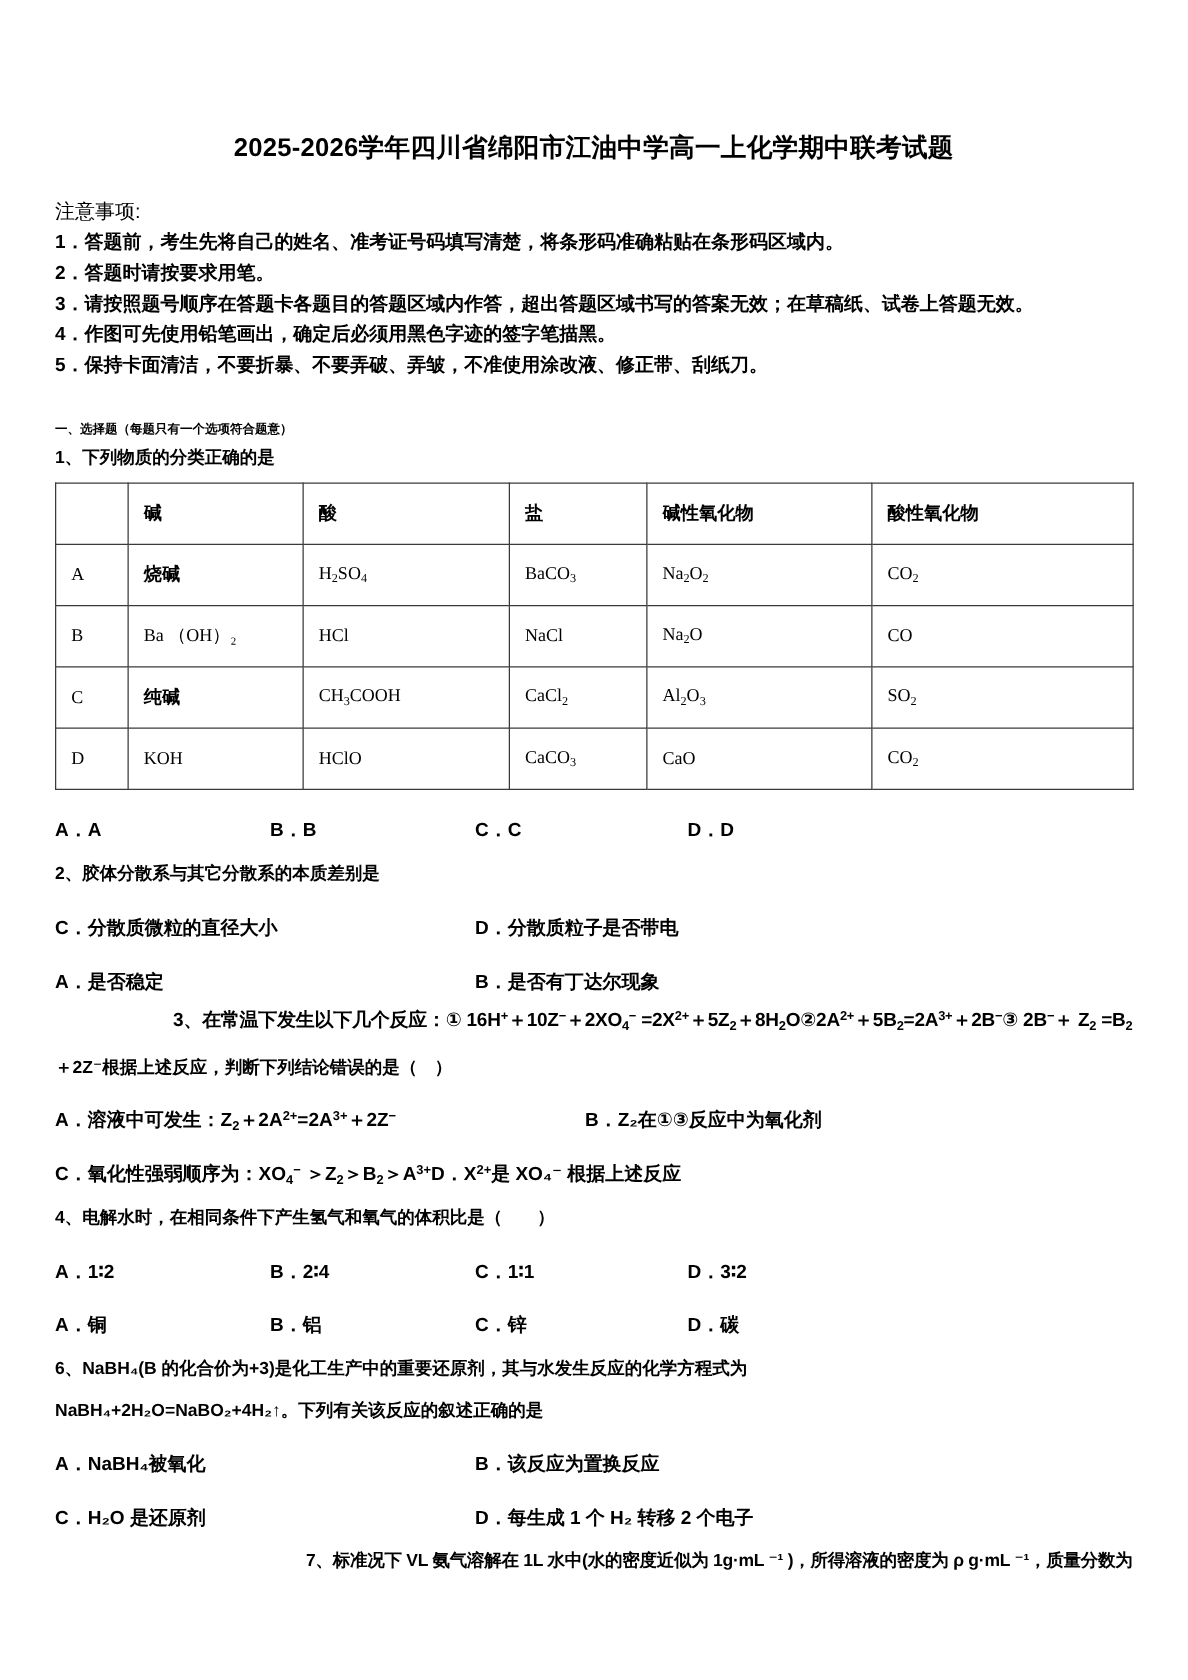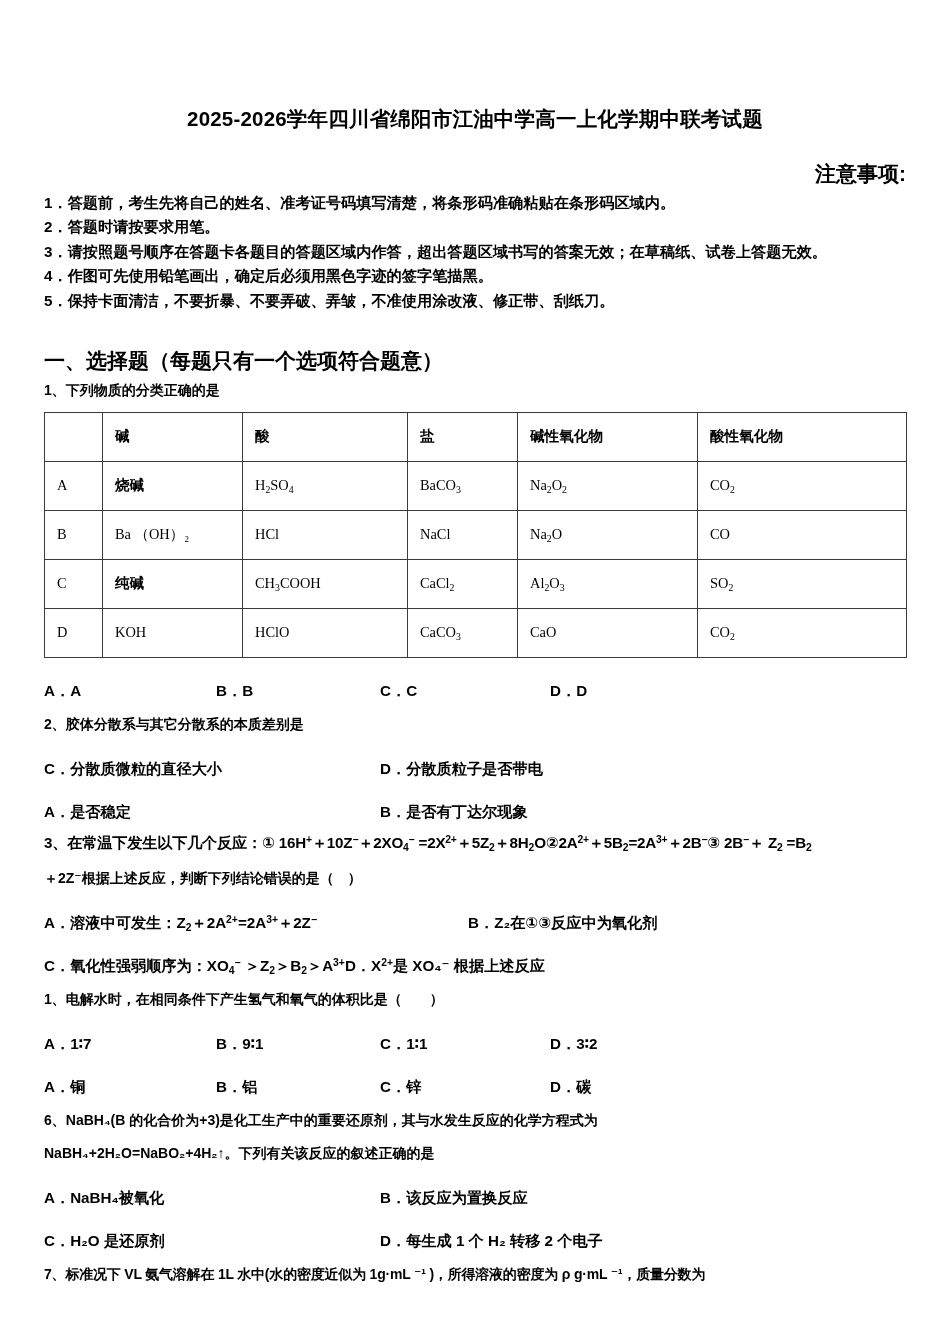--- a/index.html
+++ b/index.html
@@ -37,32 +37,31 @@
 
   
   .notice {
     margin-top: 26px;
     font-size: 15.2px;
     line-height: 1.62;
     font-family: "Liberation Sans", "DejaVu Sans", sans-serif;
     font-weight: bold;
   }
   .notice-heading {
-    font-size: 21px;
-    font-weight: bold;
-    text-align: right;
+    font-size: 16px;
+    font-weight: normal;
   }
   .notice-item {
     white-space: nowrap;
   }
 
   
   .section-title {
     margin-top: 30px;
-    font-size: 21px;
+    font-size: 10px;
     font-weight: bold;
     font-family: "Liberation Sans", "DejaVu Sans", sans-serif;
     line-height: 1.6;
   }
 
   
   .q-stem {
     font-size: 14px;
     font-weight: bold;
     font-family: "Liberation Sans", "DejaVu Sans", sans-serif;
@@ -144,21 +143,21 @@
     font-size: 15.2px;
     font-weight: bold;
     font-family: "Liberation Sans", "DejaVu Sans", sans-serif;
     line-height: 1.62;
     margin-top: 9px;
     white-space: nowrap;
   }
 
   sub { font-size: 0.68em; vertical-align: -0.28em; }
   sup { font-size: 0.68em; vertical-align: 0.48em; }
-  .tight { letter-spacing: -0.2px; }
+  .tight { letter-spacing: -0.2px; text-align: right; }
 </style>
 </head>
 <body>
 
 <div class="page">
 
   <h1 class="doc-title">2025-2026学年四川省绵阳市江油中学高一上化学期中联考试题</h1>
 
   <div class="notice">
     <div class="notice-heading">注意事项:</div>
@@ -249,24 +248,24 @@
   <div class="q-stem" style="margin-top:11px">＋2Z⁻根据上述反应，判断下列结论错误的是（　）</div>
 
   <div class="opt-row">
     <span class="opt q3a"><span>A．溶液中可发生：</span>Z<sub>2</sub>＋2A<sup>2+</sup>=2A<sup>3+</sup>＋2Z<sup>−</sup></span>
     <span class="opt q3b">B．Z₂在①③反应中为氧化剂</span>
   </div>
   <div class="opt-row">
     <span class="opt q3c"><span>C．氧化性强弱顺序为：</span>XO<sub>4</sub><sup>−</sup> ＞Z<sub>2</sub>＞B<sub>2</sub>＞A<sup>3+</sup><span>D．</span>X<sup>2+</sup><span>是 XO₄⁻ 根据上述反应</span></span>
   </div>
 
-  <div class="q-stem q-gap">1、电解水时，在相同条件下产生氢气和氧气的体积比是（　　）</div>
-  <div class="opt-row">
-    <span class="opt n4a">A．1∶7</span>
-    <span class="opt n4b">B．9∶1</span>
+  <div class="q-stem q-gap">4、电解水时，在相同条件下产生氢气和氧气的体积比是（　　）</div>
+  <div class="opt-row">
+    <span class="opt n4a">A．1∶2</span>
+    <span class="opt n4b">B．2∶4</span>
     <span class="opt n4c">C．1∶1</span>
     <span class="opt n4d">D．3∶2</span>
   </div>
 
   <div class="opt-row">
     <span class="opt n4a">A．铜</span>
     <span class="opt n4b">B．铝</span>
     <span class="opt n4c">C．锌</span>
     <span class="opt n4d">D．碳</span>
   </div>

